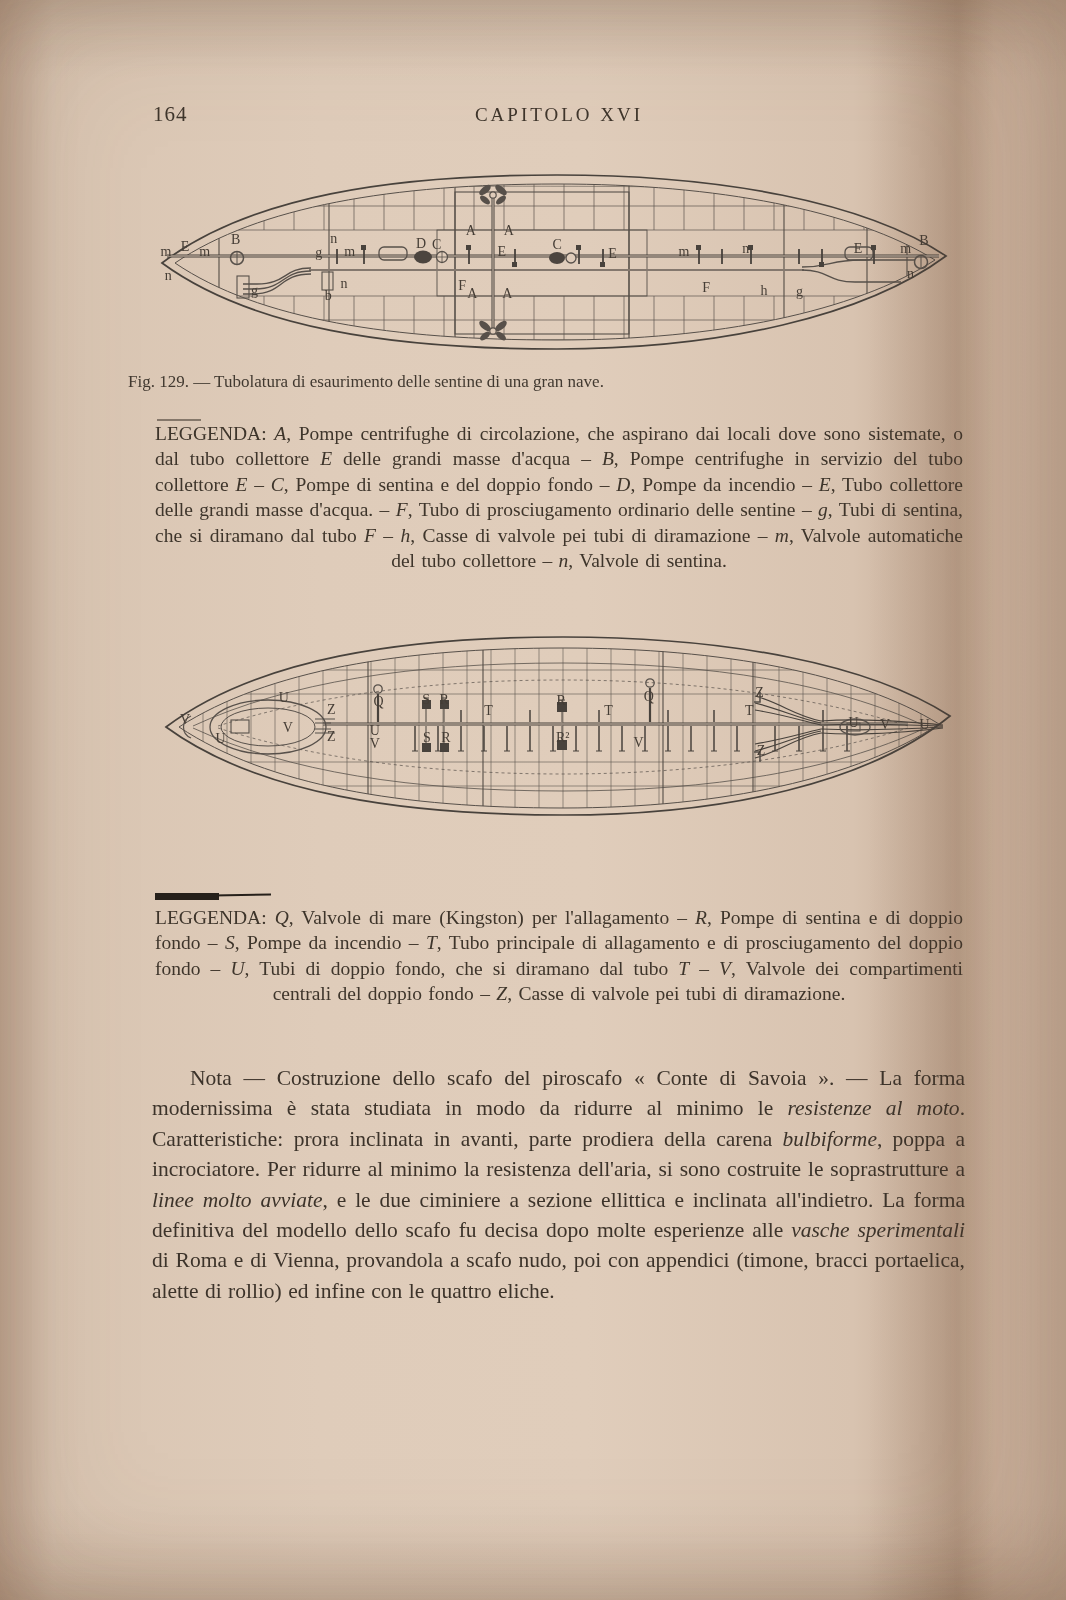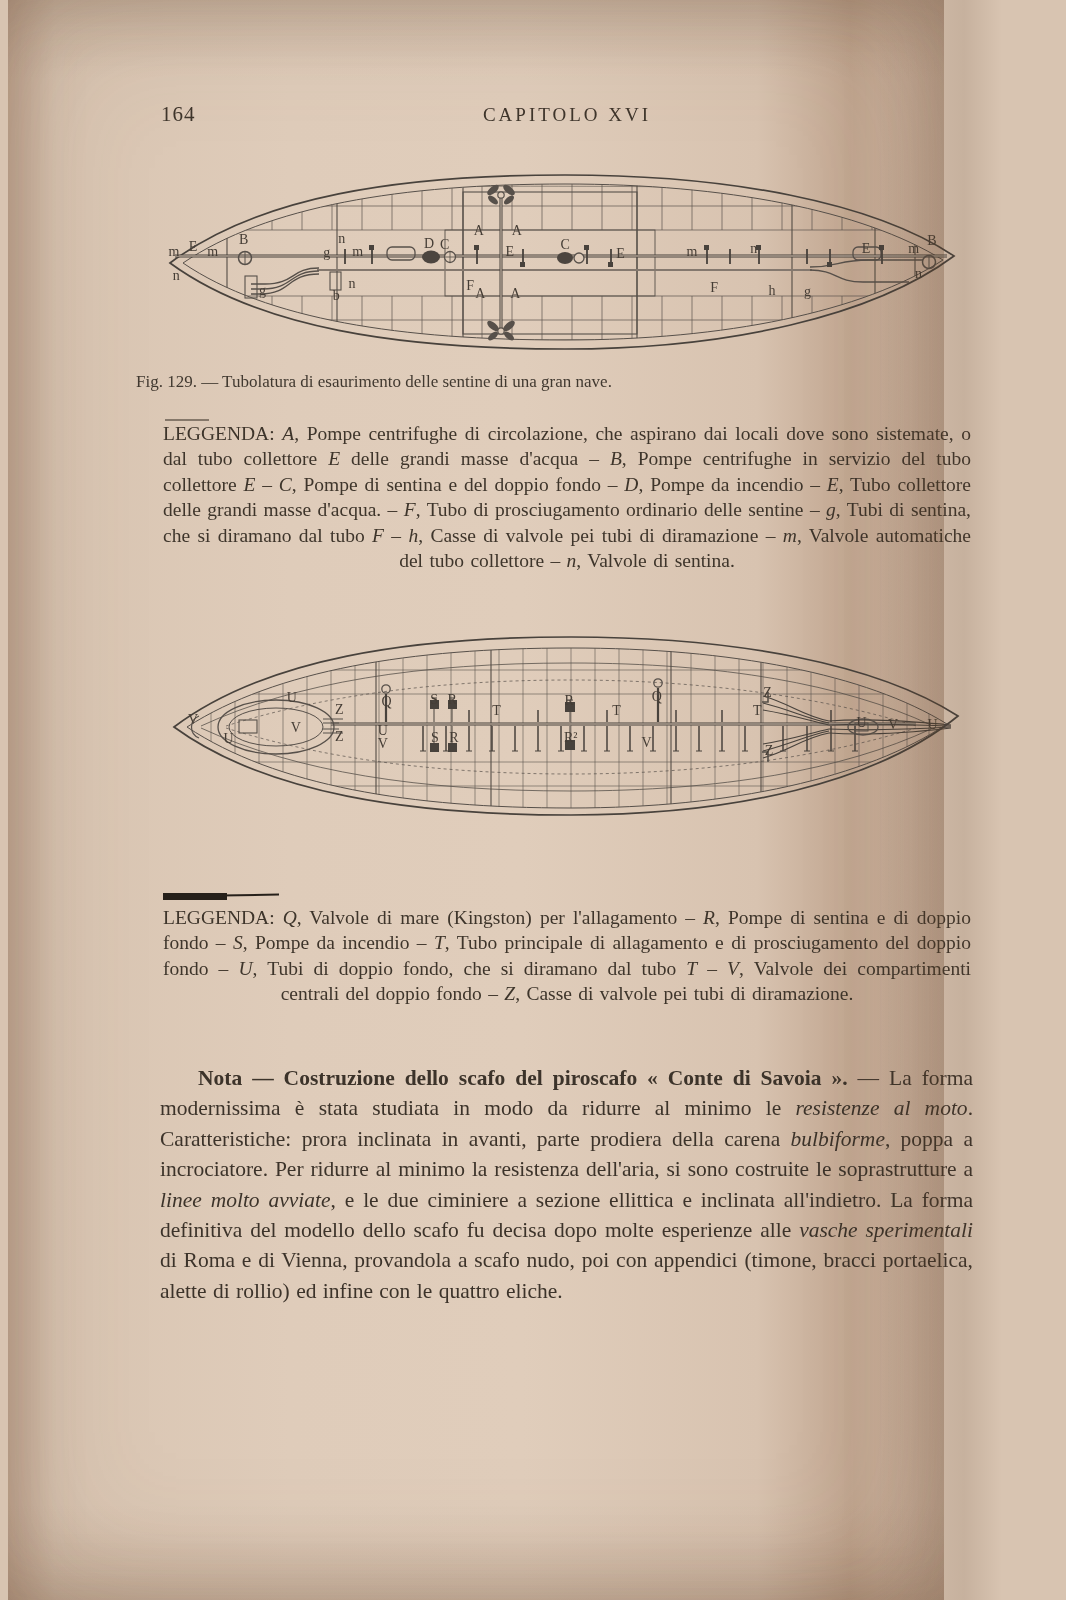--- a/index.html
+++ b/index.html
@@ -1,23 +1,23 @@
 <!DOCTYPE html>
 <html><head>
 <meta charset="utf-8">
 <style>
   html,body{margin:0;padding:0;}
   body{width:1066px;height:1600px;overflow:hidden;
        font-family:"Liberation Serif","DejaVu Serif",serif;
        background:#d8c4b1;}
-  .page{position:relative;width:936px;height:1600px;
+  .page{position:relative;width:1066px;height:1600px;
         background:
           linear-gradient(180deg, rgba(120,88,66,.10) 0%, rgba(0,0,0,0) 5%, rgba(0,0,0,0) 94%, rgba(140,100,75,.14) 100%),
           linear-gradient(90deg, #c9af9b 0%, #d9c5b2 5%, #dfccba 30%, #e0cdbb 55%, #d8c3b0 80%, #c2a791 90%, #cfb5a1 96%, #d4baa6 100%);
-        color:#3f362c;margin-left:8px;}
+        color:#3f362c;}
   .vignette{position:absolute;inset:0;pointer-events:none;
         box-shadow:inset 0 0 140px rgba(101,72,52,.22), inset -34px 0 70px rgba(90,60,40,.16), inset 26px 0 60px rgba(110,80,60,.10);}
   .band{position:absolute;top:0;bottom:0;left:868px;width:126px;pointer-events:none;
         background:linear-gradient(90deg, rgba(0,0,0,0) 0%, rgba(92,62,42,.08) 40%, rgba(92,62,42,.14) 70%, rgba(0,0,0,0) 100%);}
 
   .pagenum{position:absolute;left:153px;top:102px;font-size:21px;letter-spacing:1px;}
   .chapter{position:absolute;left:0;width:1118px;top:104px;text-align:center;
            font-size:19px;letter-spacing:3px;}
 
   .figure{position:absolute;}
@@ -28,21 +28,21 @@
 
   .caption{position:absolute;left:128px;width:862px;text-align:left;
            font-size:17px;color:#413930;font-family:Liberation Serif, serif;}
 
   .legend{position:absolute;left:155px;width:808px;font-size:19.5px;line-height:25.4px;
           text-align:justify;text-align-last:center;word-spacing:1.5px;color:#3e352b;}
   .legend .it{font-style:italic;}
 
   .nota{position:absolute;left:152px;width:813px;font-size:21.5px;line-height:30.4px;
         text-align:justify;text-indent:38px;word-spacing:1px;color:#3c332a;}
-  .nota .bd{font-weight:bold;}
+  .nota .bd{font-weight:normal;}
   .nota .it{font-style:italic;}
 
   .overline-mark{position:absolute;left:157px;top:419px;width:44px;height:2px;
                  background:rgba(62,53,43,.55);}
   .ink-mark{position:absolute;left:155px;top:893px;width:64px;height:7px;background:#26201a;}
   .ink-mark::after{content:"";position:absolute;left:58px;top:1px;width:58px;height:2px;background:#26201a;
                    transform:skewY(-1deg);}
 </style>
 </head>
 <body>

